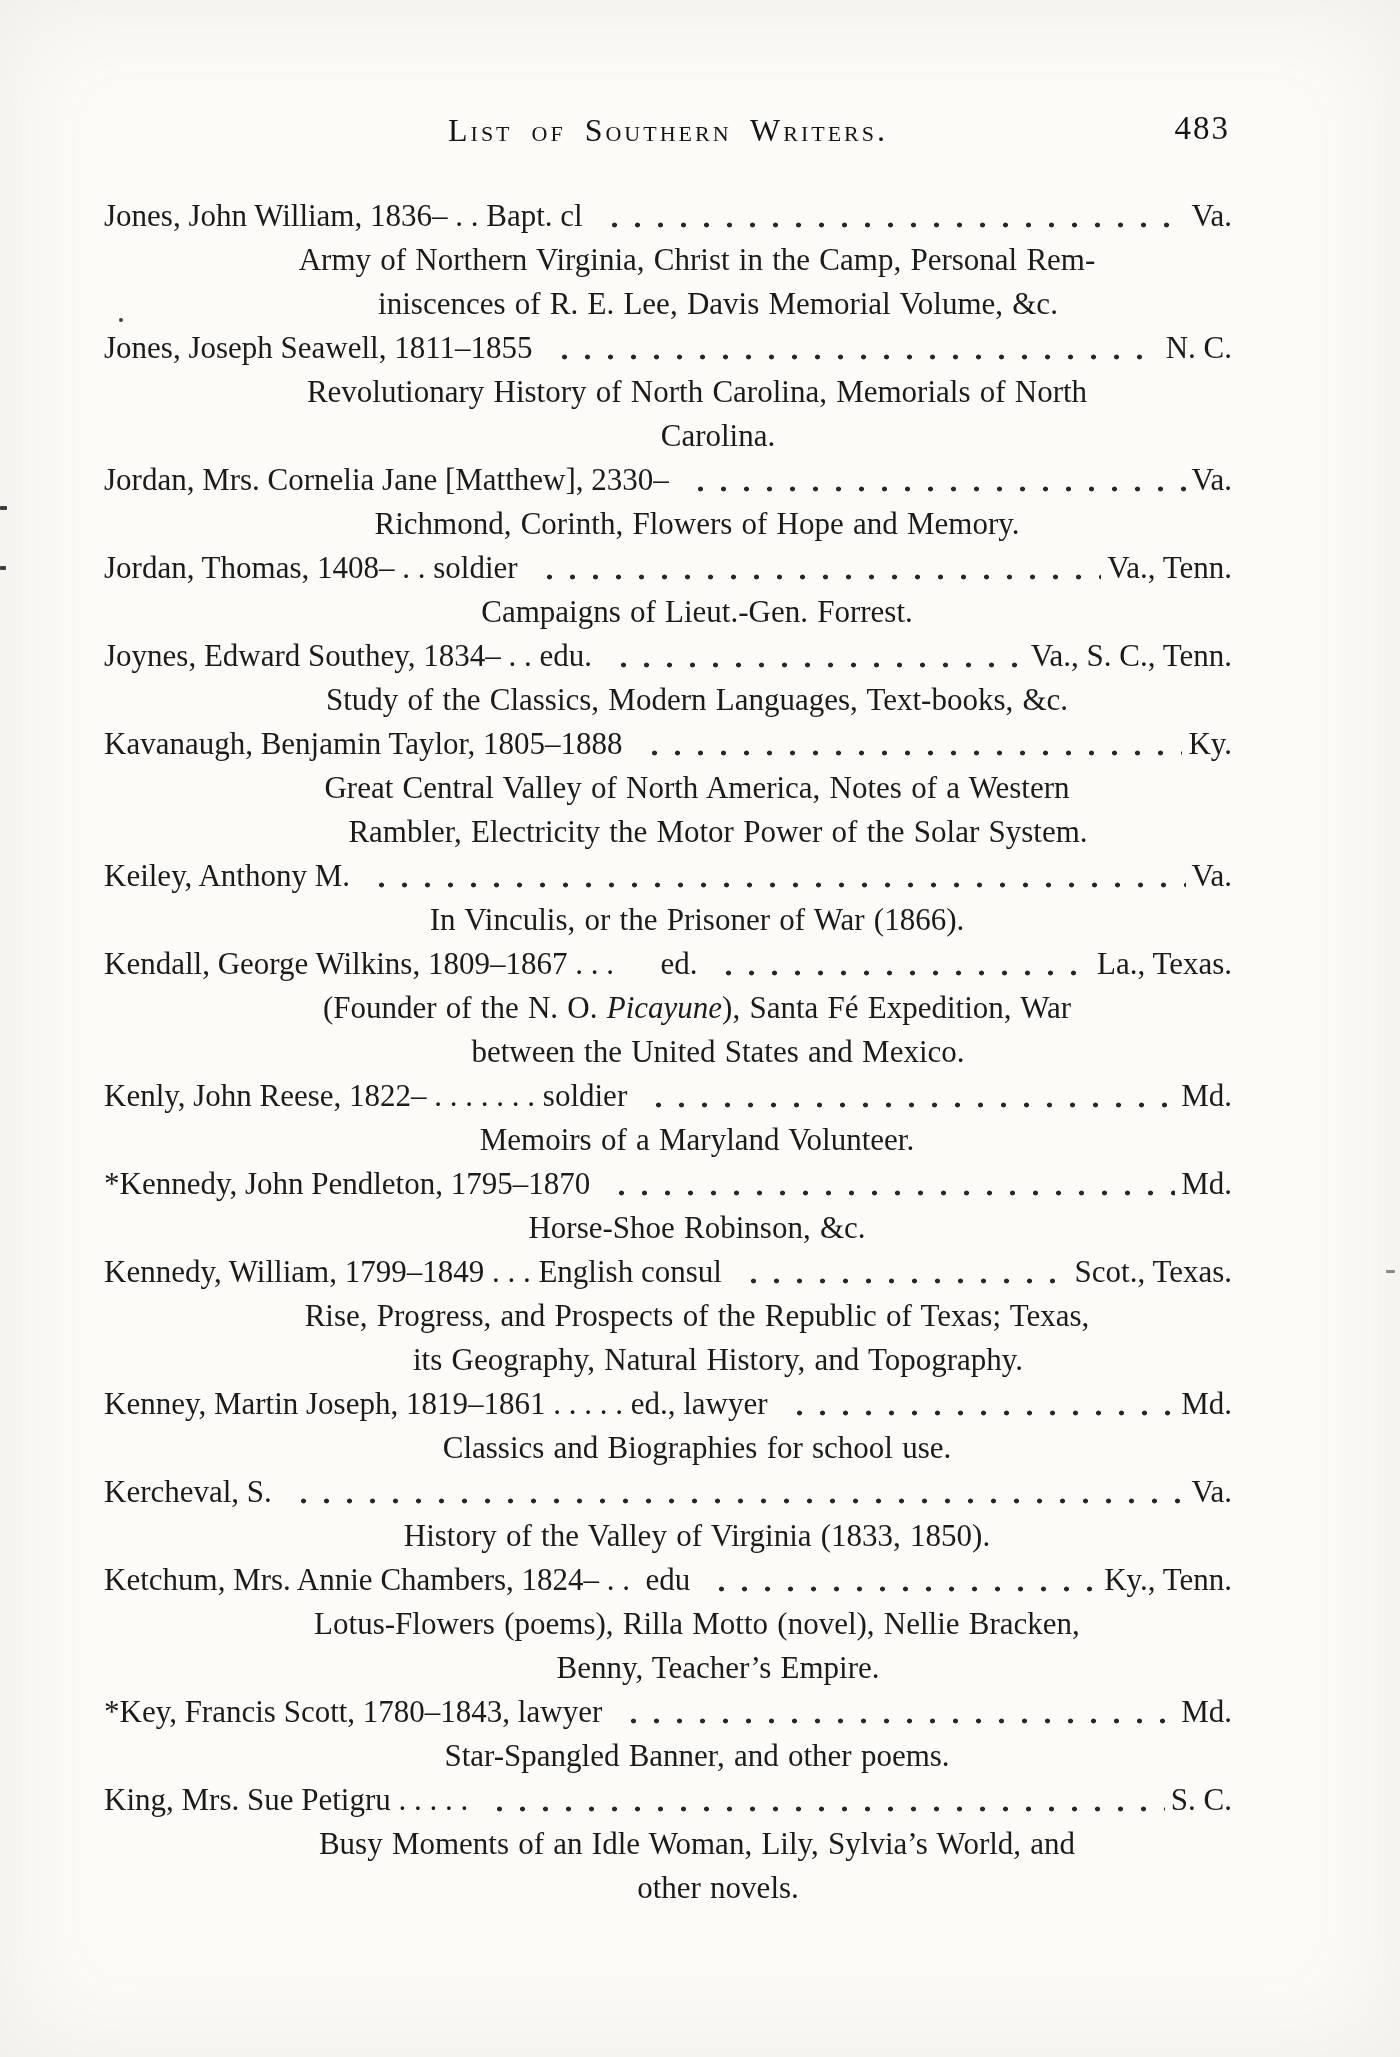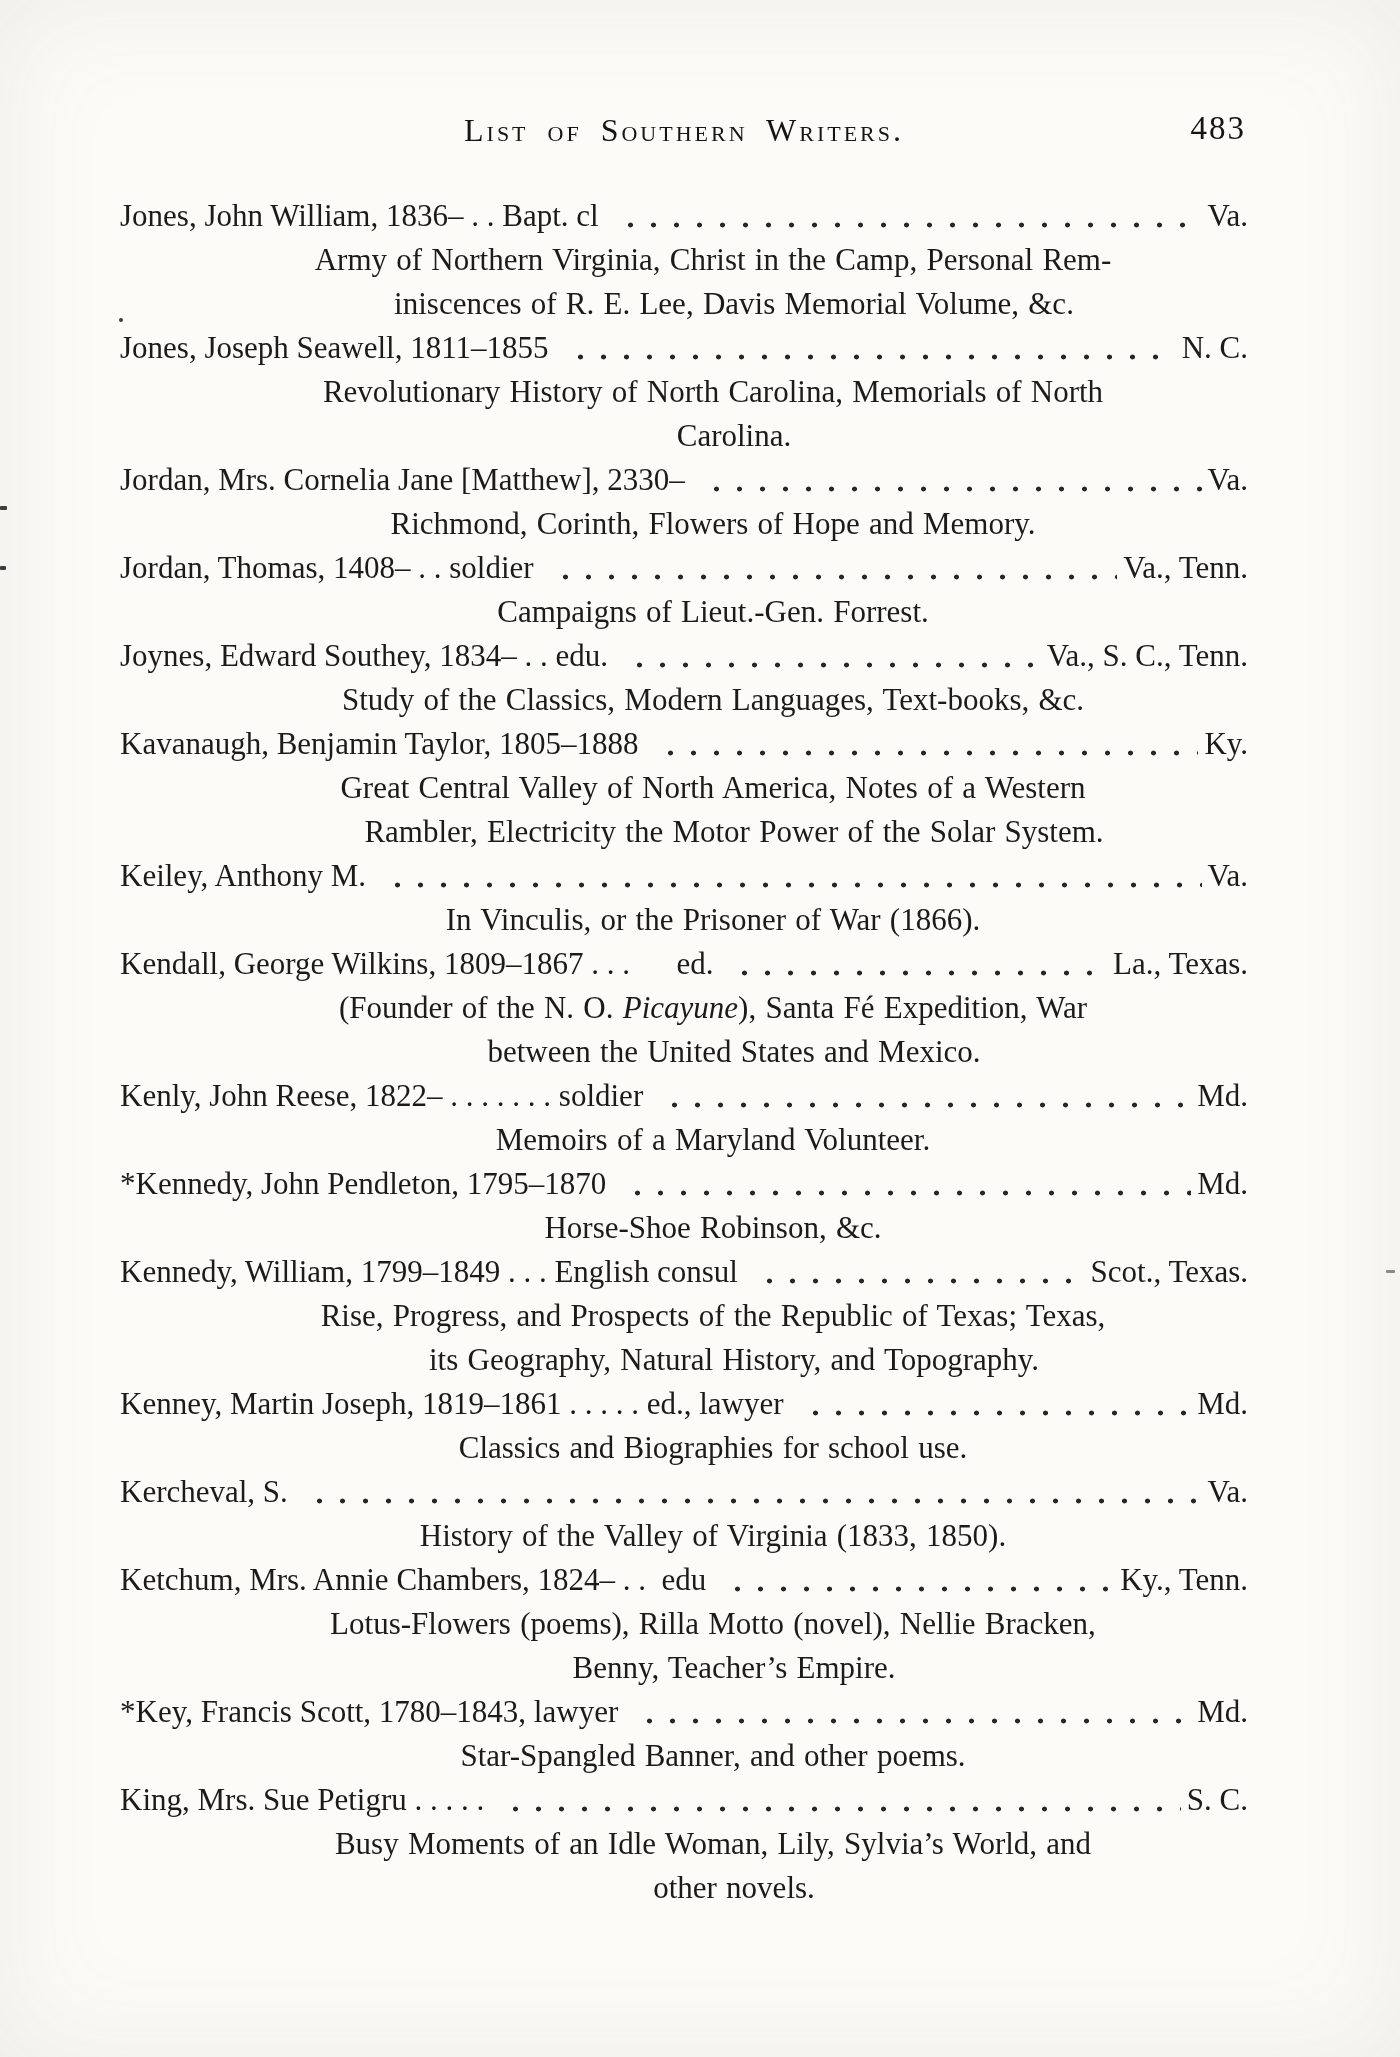--- a/index.html
+++ b/index.html
@@ -12,21 +12,21 @@
   .page {
     position: relative;
     width: 1400px; height: 2057px;
     background: #fcfbf8;
     box-shadow: inset 0 0 110px rgba(115,105,85,0.10);
     color: #1b1b1b;
     overflow: hidden;
   }
   .content {
     position: absolute;
-    left: 120px; top: 112px;
+    left: 104px; top: 112px;
     width: 1128px;
   }
   .header { position: relative; height: 48px; margin-bottom: 34px; }
   .title {
     position: absolute; left: 50%; top: 0;
     transform: translateX(-50%);
     font-size: 32px;
     font-variant: small-caps;
     letter-spacing: 3px;
     word-spacing: 8px;

